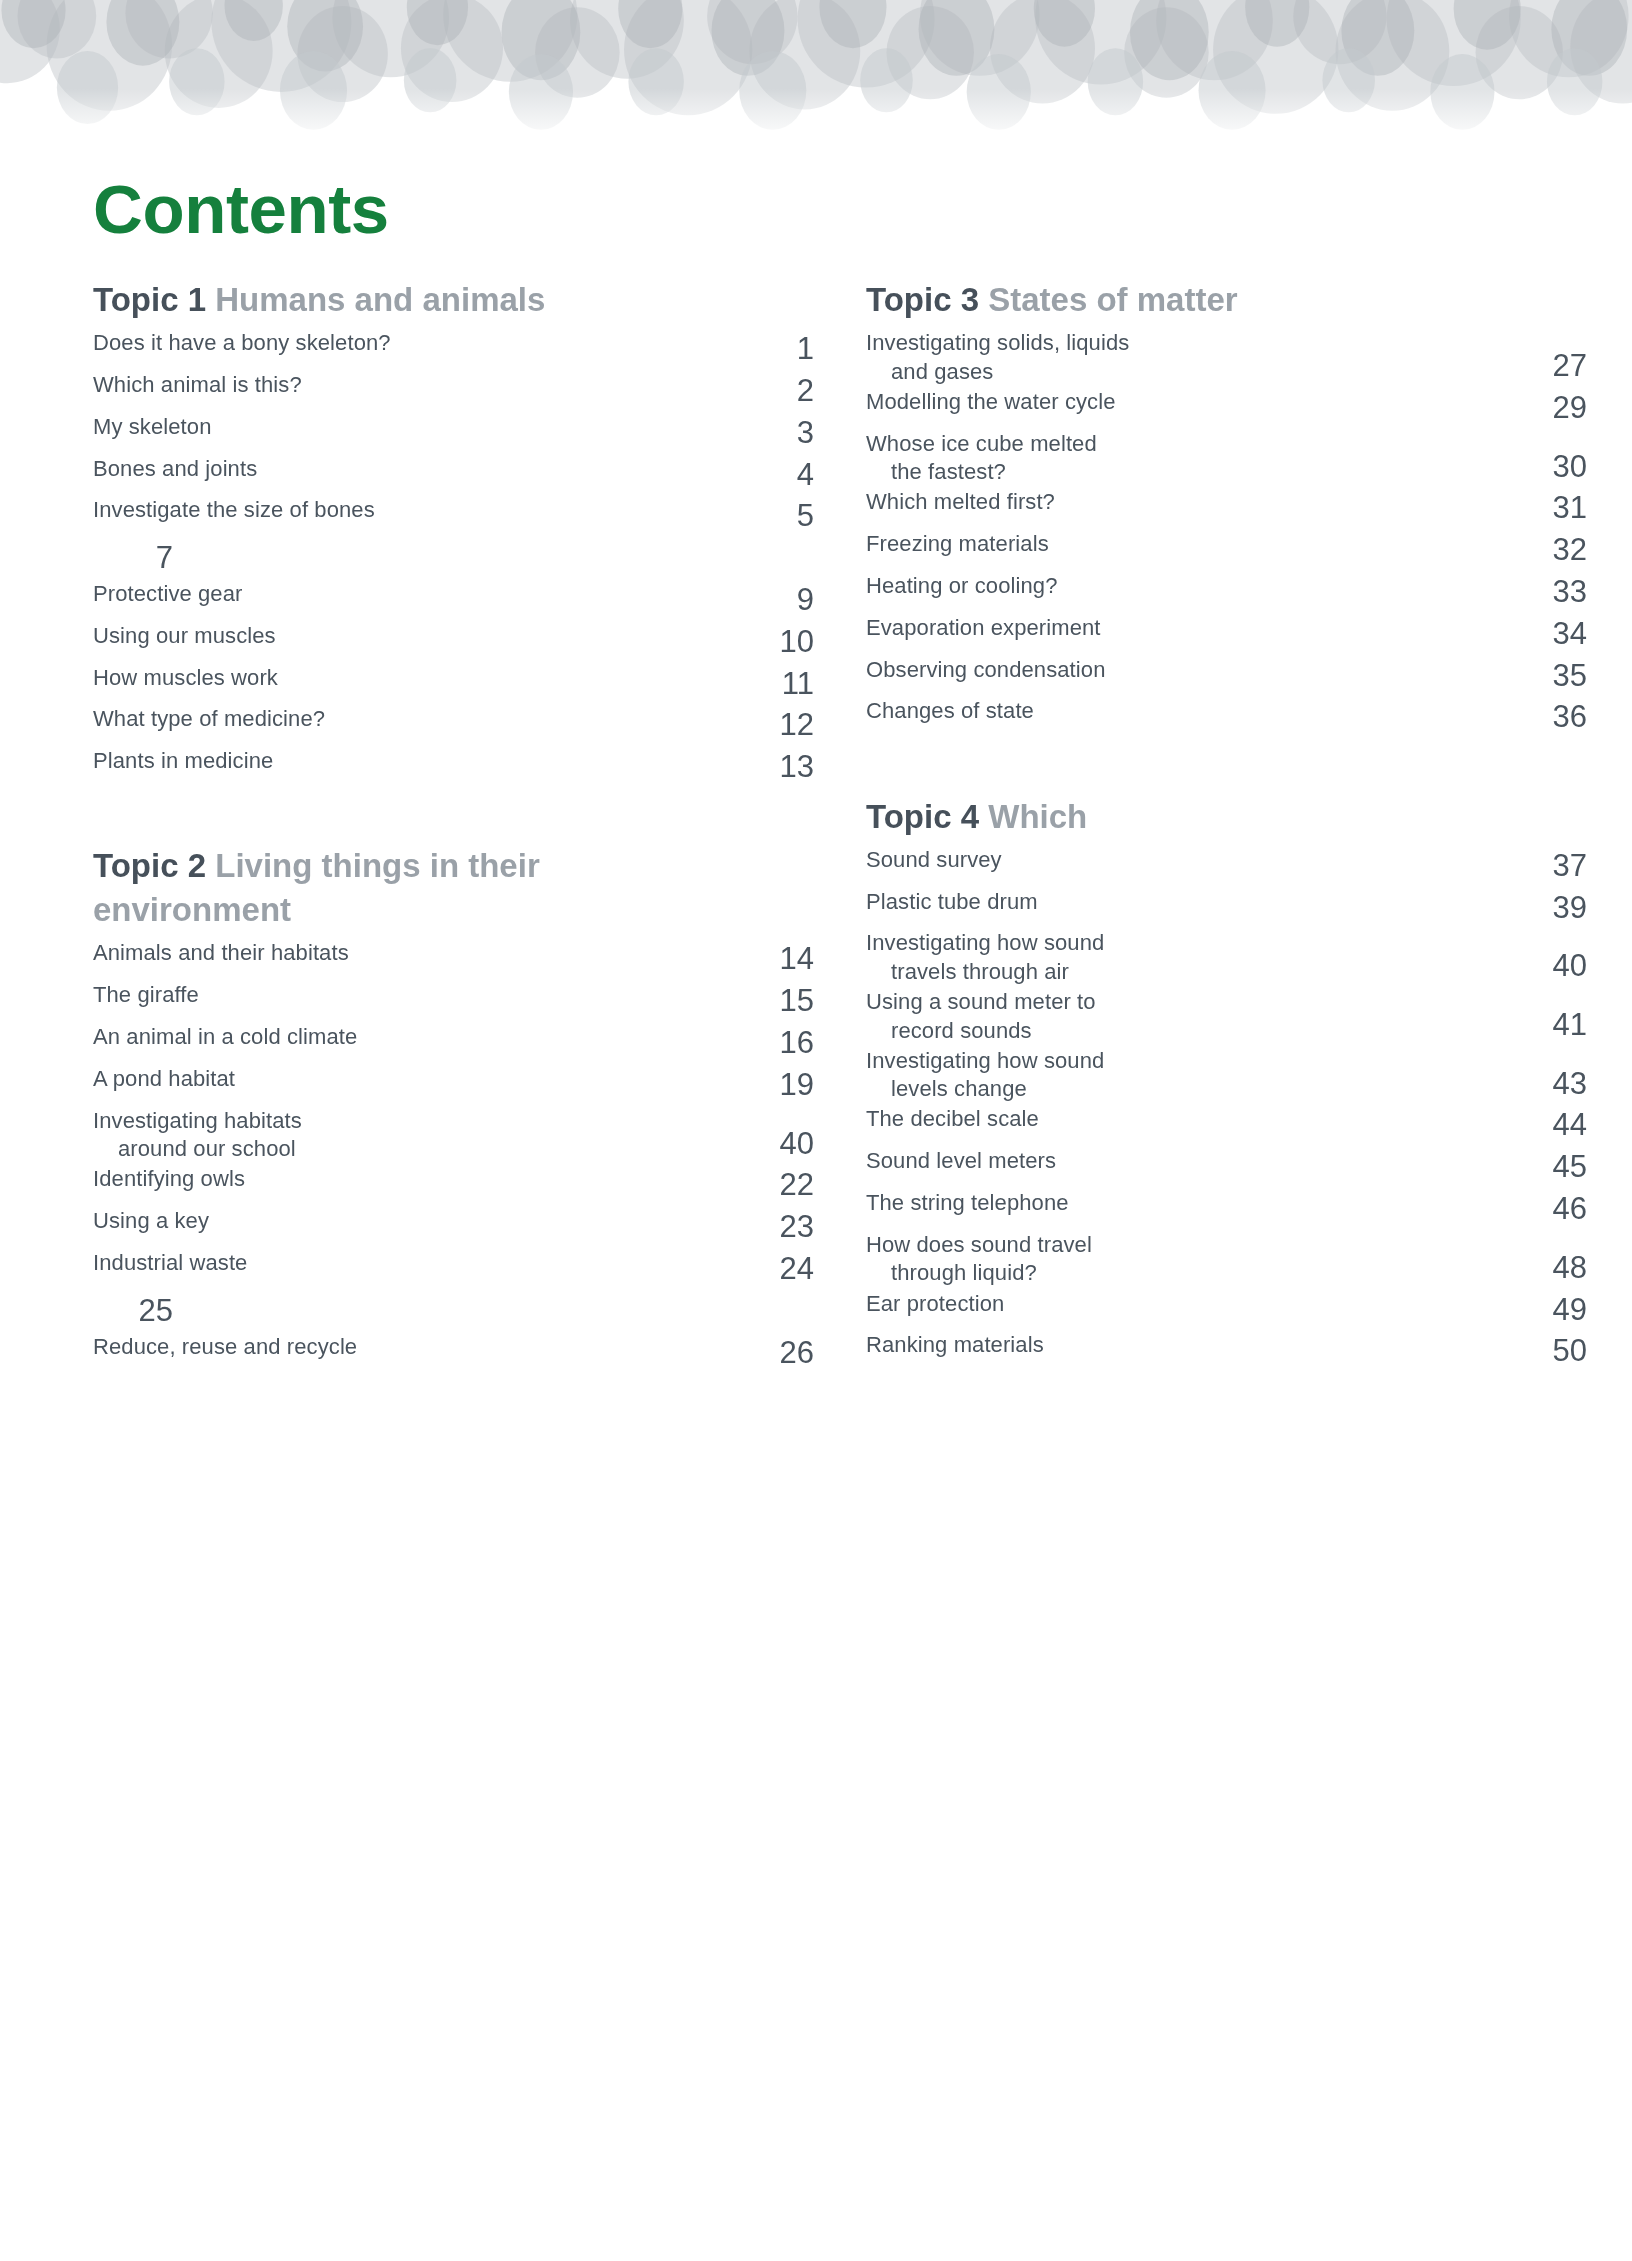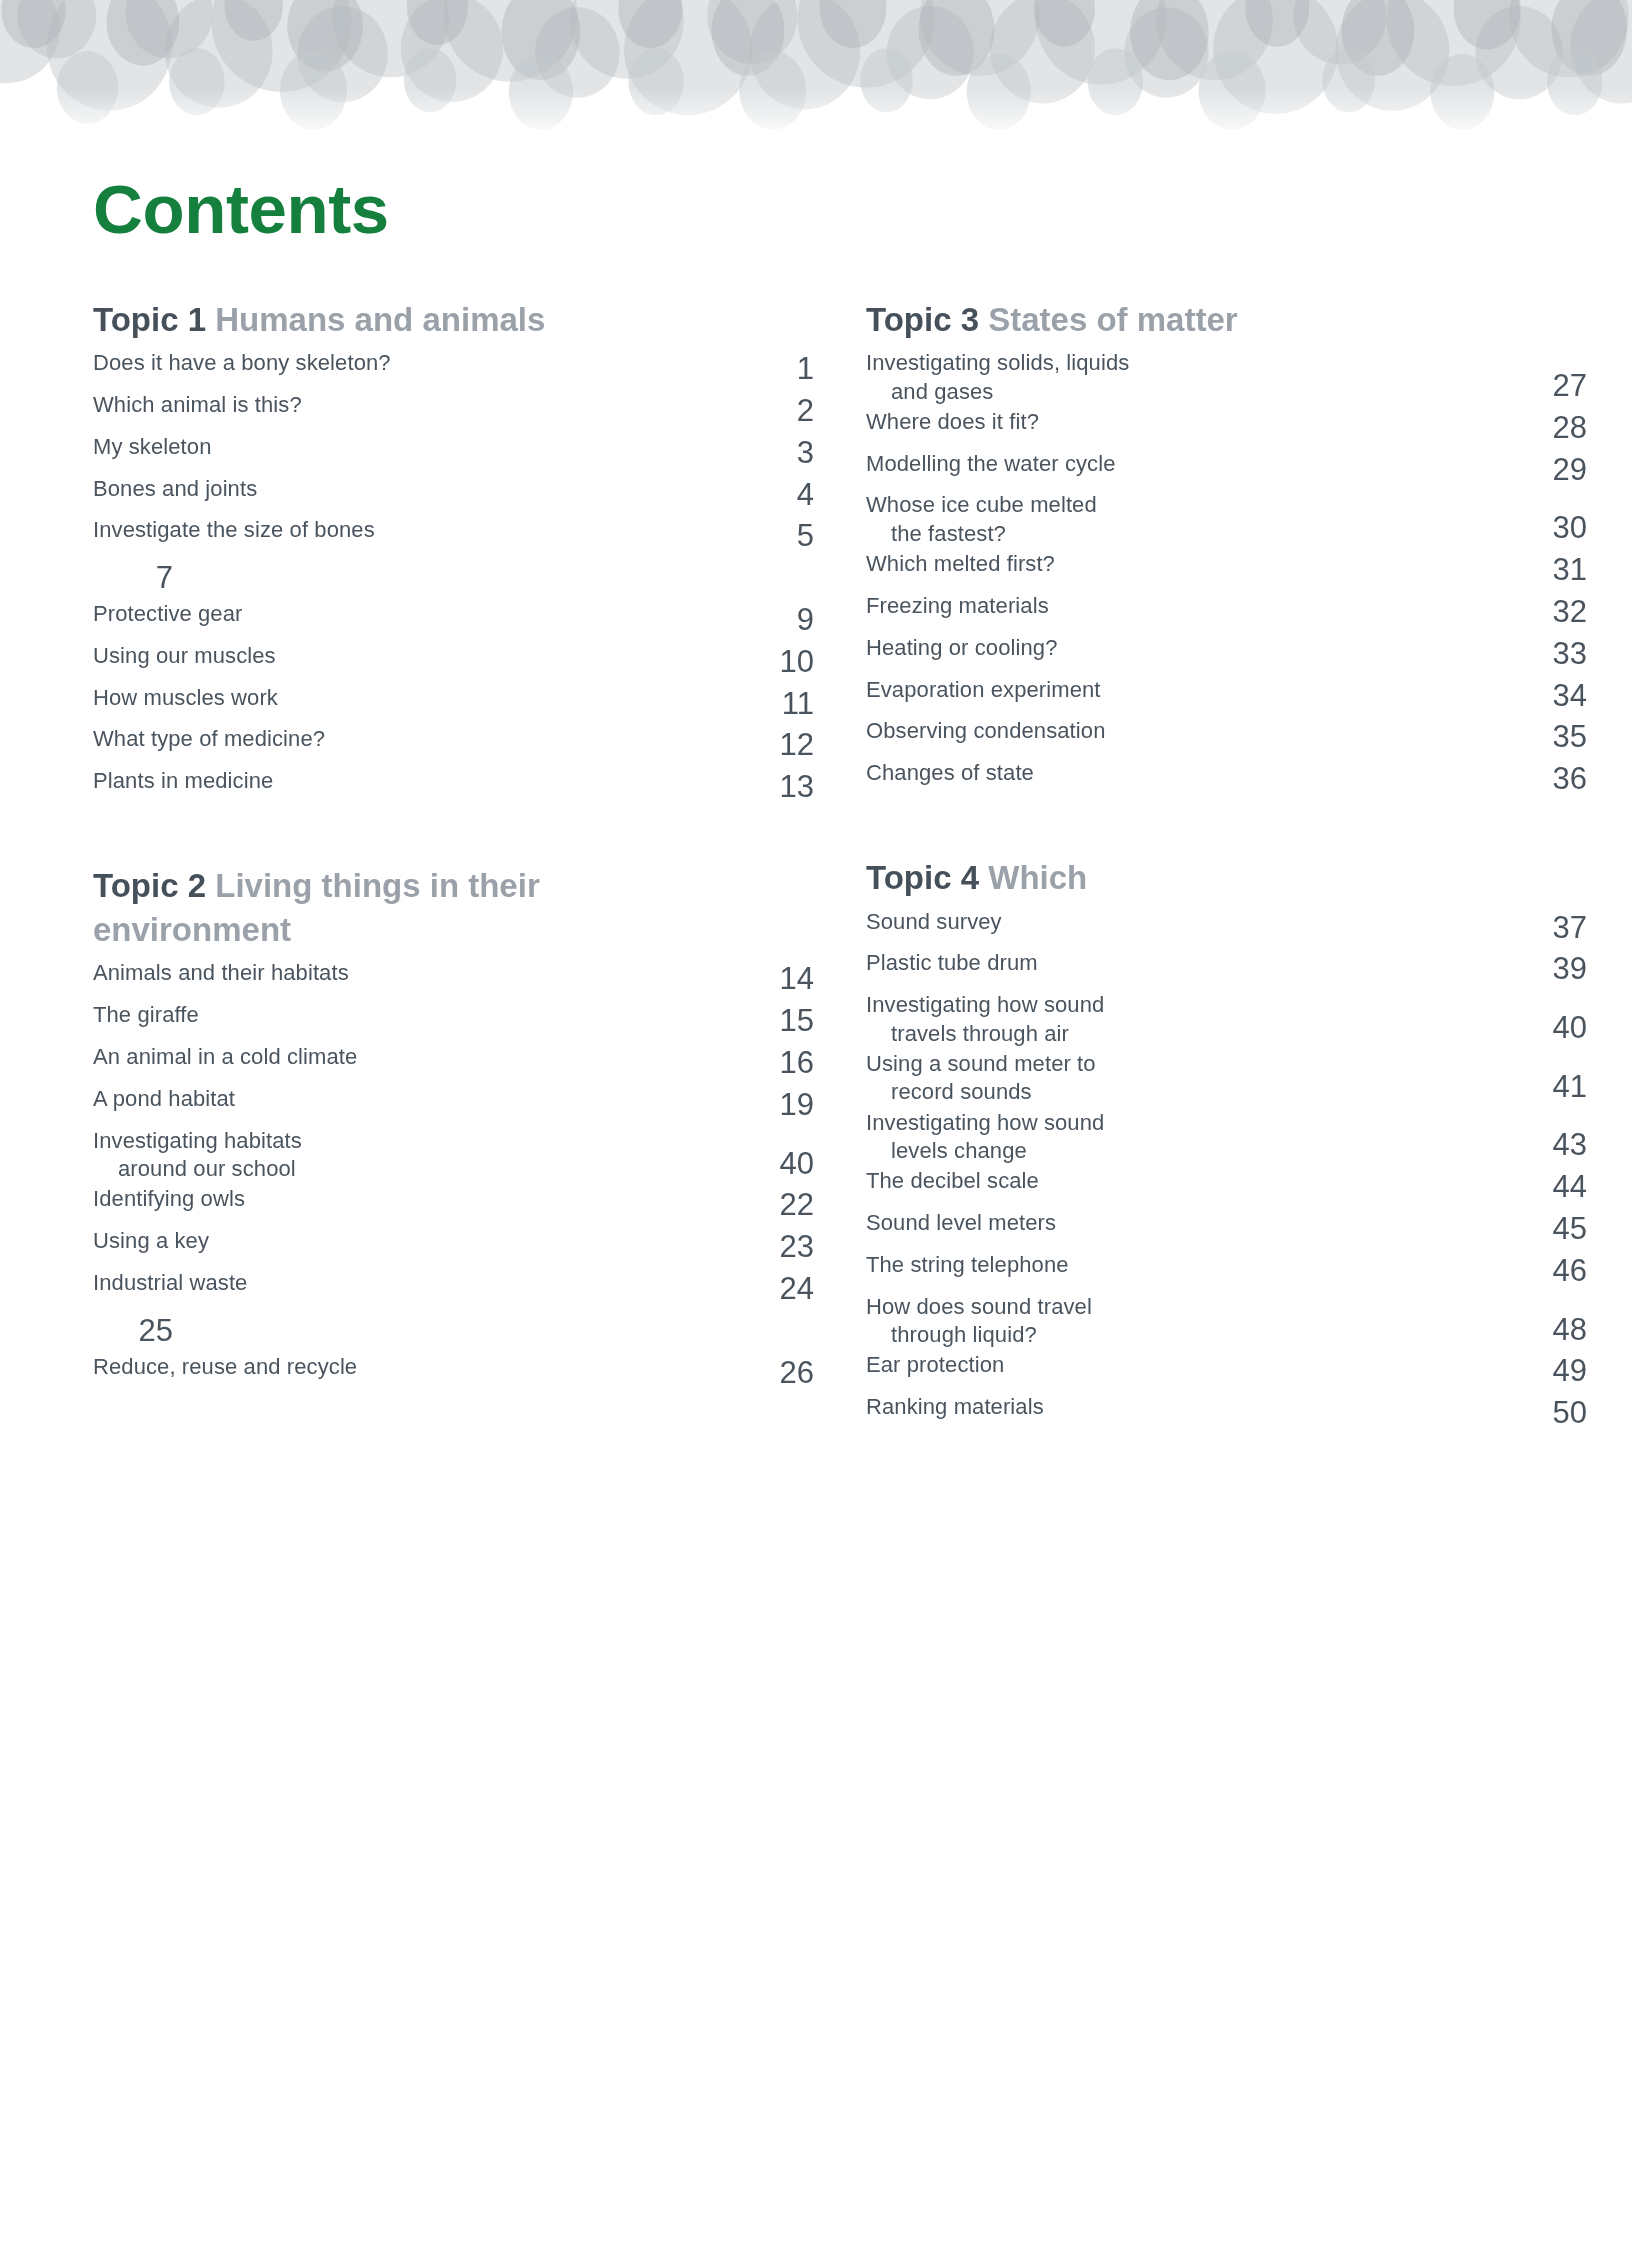--- a/index.html
+++ b/index.html
@@ -38,21 +38,21 @@
     margin: 32px 4px 0 93px;
     font-size: 69px;
     font-weight: bold;
     color: #15803d;
     letter-spacing: -0.4px;
     line-height: 1.0;
   }
 
   #columns {
     display: flex;
-    margin-top: 54px;
+    margin-top: 34px;
     padding: 0 0 0 93px;
     box-sizing: border-box;
     width: 1512px;
   }
   .column {
     width: 729px;
   }
   .column.right {
     margin-left: 52px;
   }
@@ -334,26 +334,20 @@
         <ul class="toc-list">
           <li class="toc-entry two-line">
             <span class="toc-label">
               <span style="display: block;">Investigating solids, liquids</span>
               <span class="wrap-line">and gases</span>
             </span>
             <span class="toc-page">27</span>
           </li>
           <li class="toc-entry">
             <span class="toc-label">
-              <span style="display: block;">Where does it fit?</span>
-            </span>
-            <span class="toc-page">28</span>
-          </li>
-          <li class="toc-entry">
-            <span class="toc-label">
               <span style="display: block;">Modelling the water cycle</span>
             </span>
             <span class="toc-page">29</span>
           </li>
           <li class="toc-entry two-line">
             <span class="toc-label">
               <span style="display: block;">Whose ice cube melted</span>
               <span class="wrap-line">the fastest?</span>
             </span>
             <span class="toc-page">30</span>

